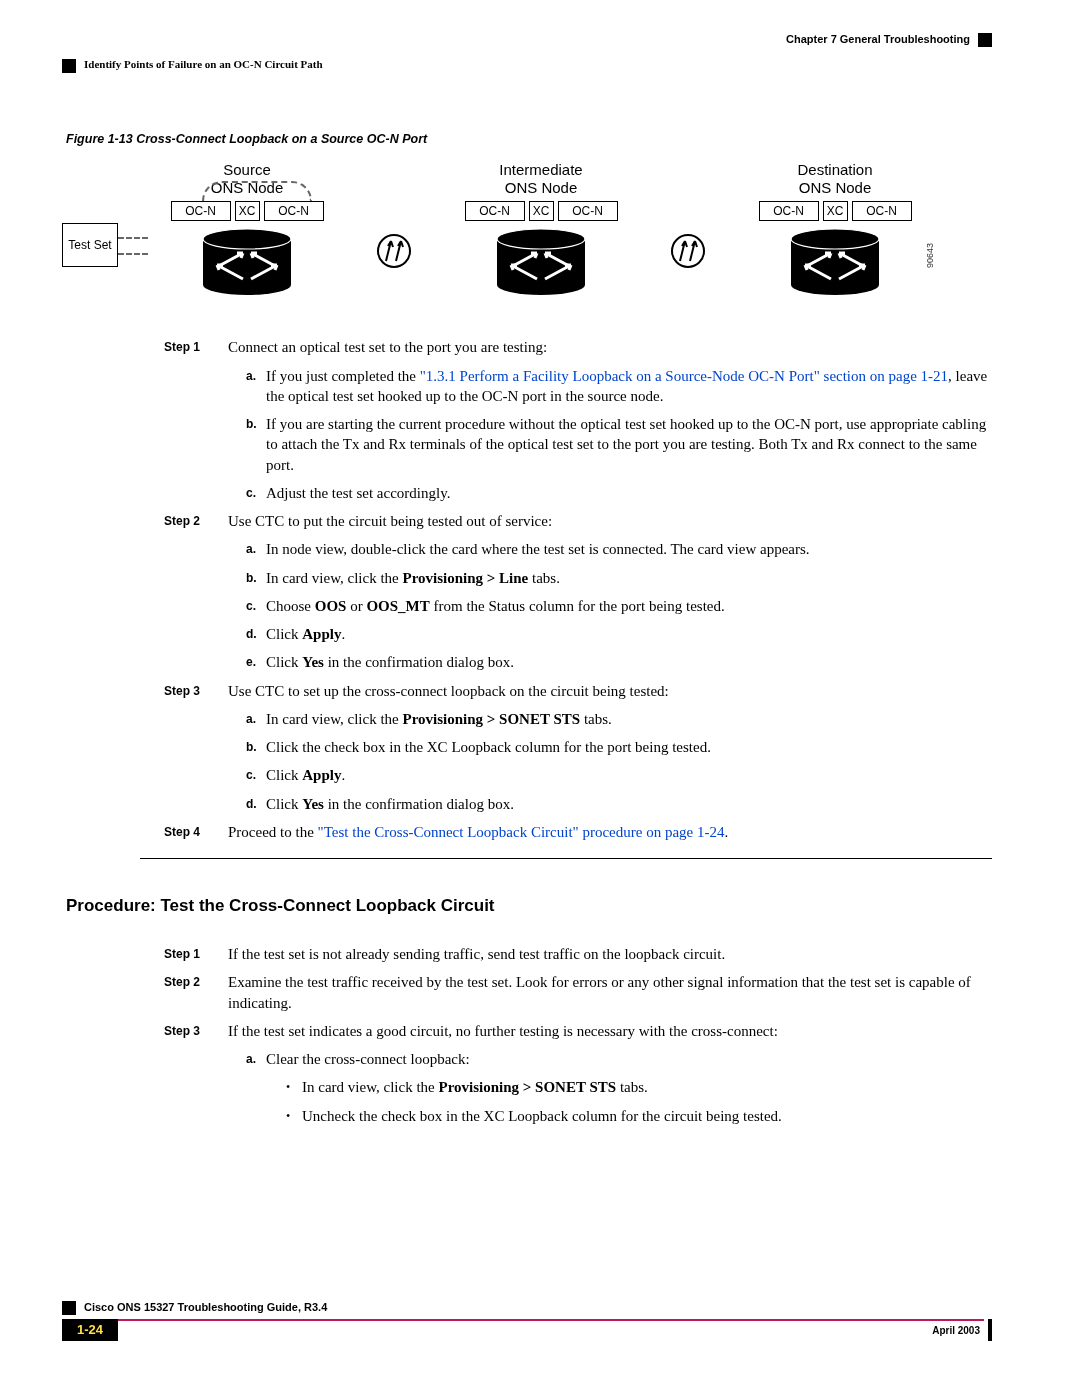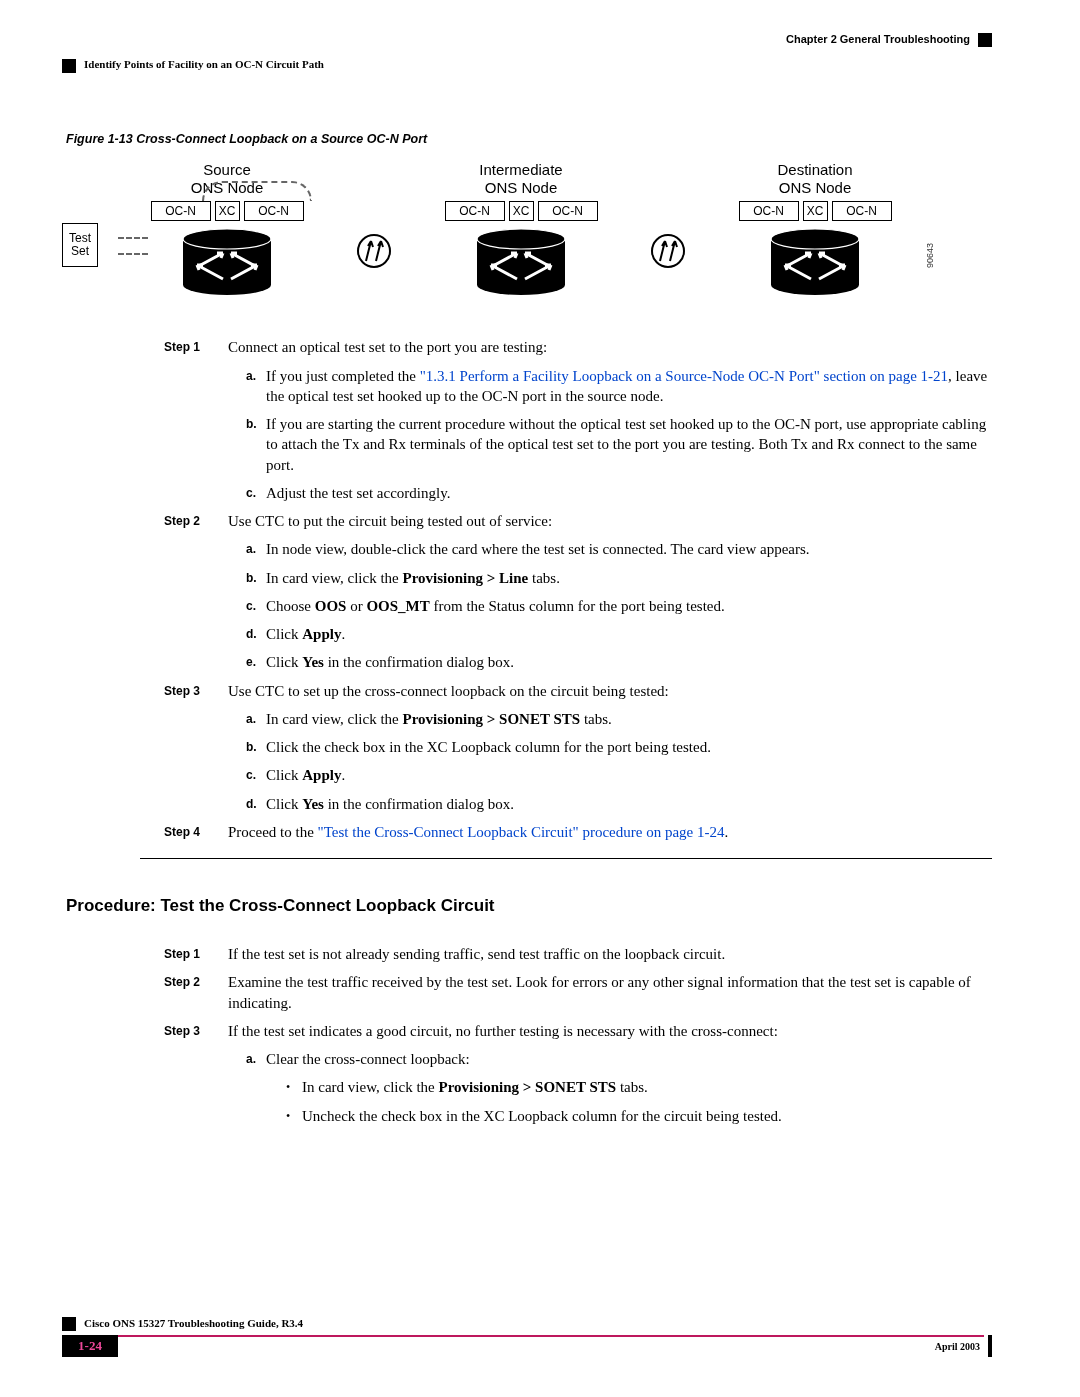--- a/index.html
+++ b/index.html
@@ -63,21 +63,21 @@
     position: relative;
     width: 870px;
     margin: 0 0 40px 0;
   }
   .nodes-row {
     display: flex;
     align-items: flex-start;
     gap: 20px;
   }
   .testset {
-    width: 36px;
+    width: 56px;
     height: 44px;
     border: 1px solid #000;
     display: flex;
     align-items: center;
     justify-content: center;
     font-family: Arial, sans-serif;
     font-size: 12px;
     text-align: center;
     line-height: 1.1;
     margin-top: 62px;
@@ -186,22 +186,22 @@
     font-family: Arial, Helvetica, sans-serif;
     font-size: 17px;
     font-weight: bold;
     margin: 0 0 26px 4px;
   }
   
   .footer {
     position: absolute;
     left: 62px;
     right: 88px;
-    bottom: 40px;
-    font-family: Liberation Serif, serif;
+    bottom: 56px;
+    font-family: Liberation Sans, sans-serif;
   }
   .footer-top {
     display: flex;
     align-items: center;
     gap: 8px;
   }
   .footer-top .mk {
     width: 14px; height: 14px; background: #000;
   }
   .footer-top .title {
@@ -210,21 +210,21 @@
   }
   .footer-bar {
     margin-top: 4px;
     height: 22px;
     display: flex;
     align-items: stretch;
   }
   .footer-bar .pagenum {
     width: 56px;
     background: #000;
-    color: #ec4899;
+    color: #fde047;
     font-size: 13px;
     font-weight: bold;
     display: flex;
     align-items: center;
     justify-content: center;
   }
   .footer-bar .bar {
     flex: 1;
     border-top: 2px solid #be185d;
     display: flex;
@@ -240,23 +240,23 @@
     width: 4px; background: #000; margin-left: 4px;
   }
 </style>
 </head>
 <body>
 
 <div class="page">
 
   <div class="runhead">
     <div></div>
-    <div class="runhead-right">Chapter 2      General Troubleshooting</div>
+    <div class="runhead-right">Chapter 7      General Troubleshooting</div>
   </div>
-  <div class="runhead-left">Identify Points of Facility on an OC-N Circuit Path</div>
+  <div class="runhead-left">Identify Points of Failure on an OC-N Circuit Path</div>
 
   <div class="figure-caption">Figure 1-13   Cross-Connect Loopback on a Source OC-N Port</div>
 
   <div class="figure-wrap">
     <div class="nodes-row">
       <div class="testset">Test Set</div>
 
       <div class="node">
         <div class="node-title" style="white-space:pre-line">Source
 ONS Node</div>

